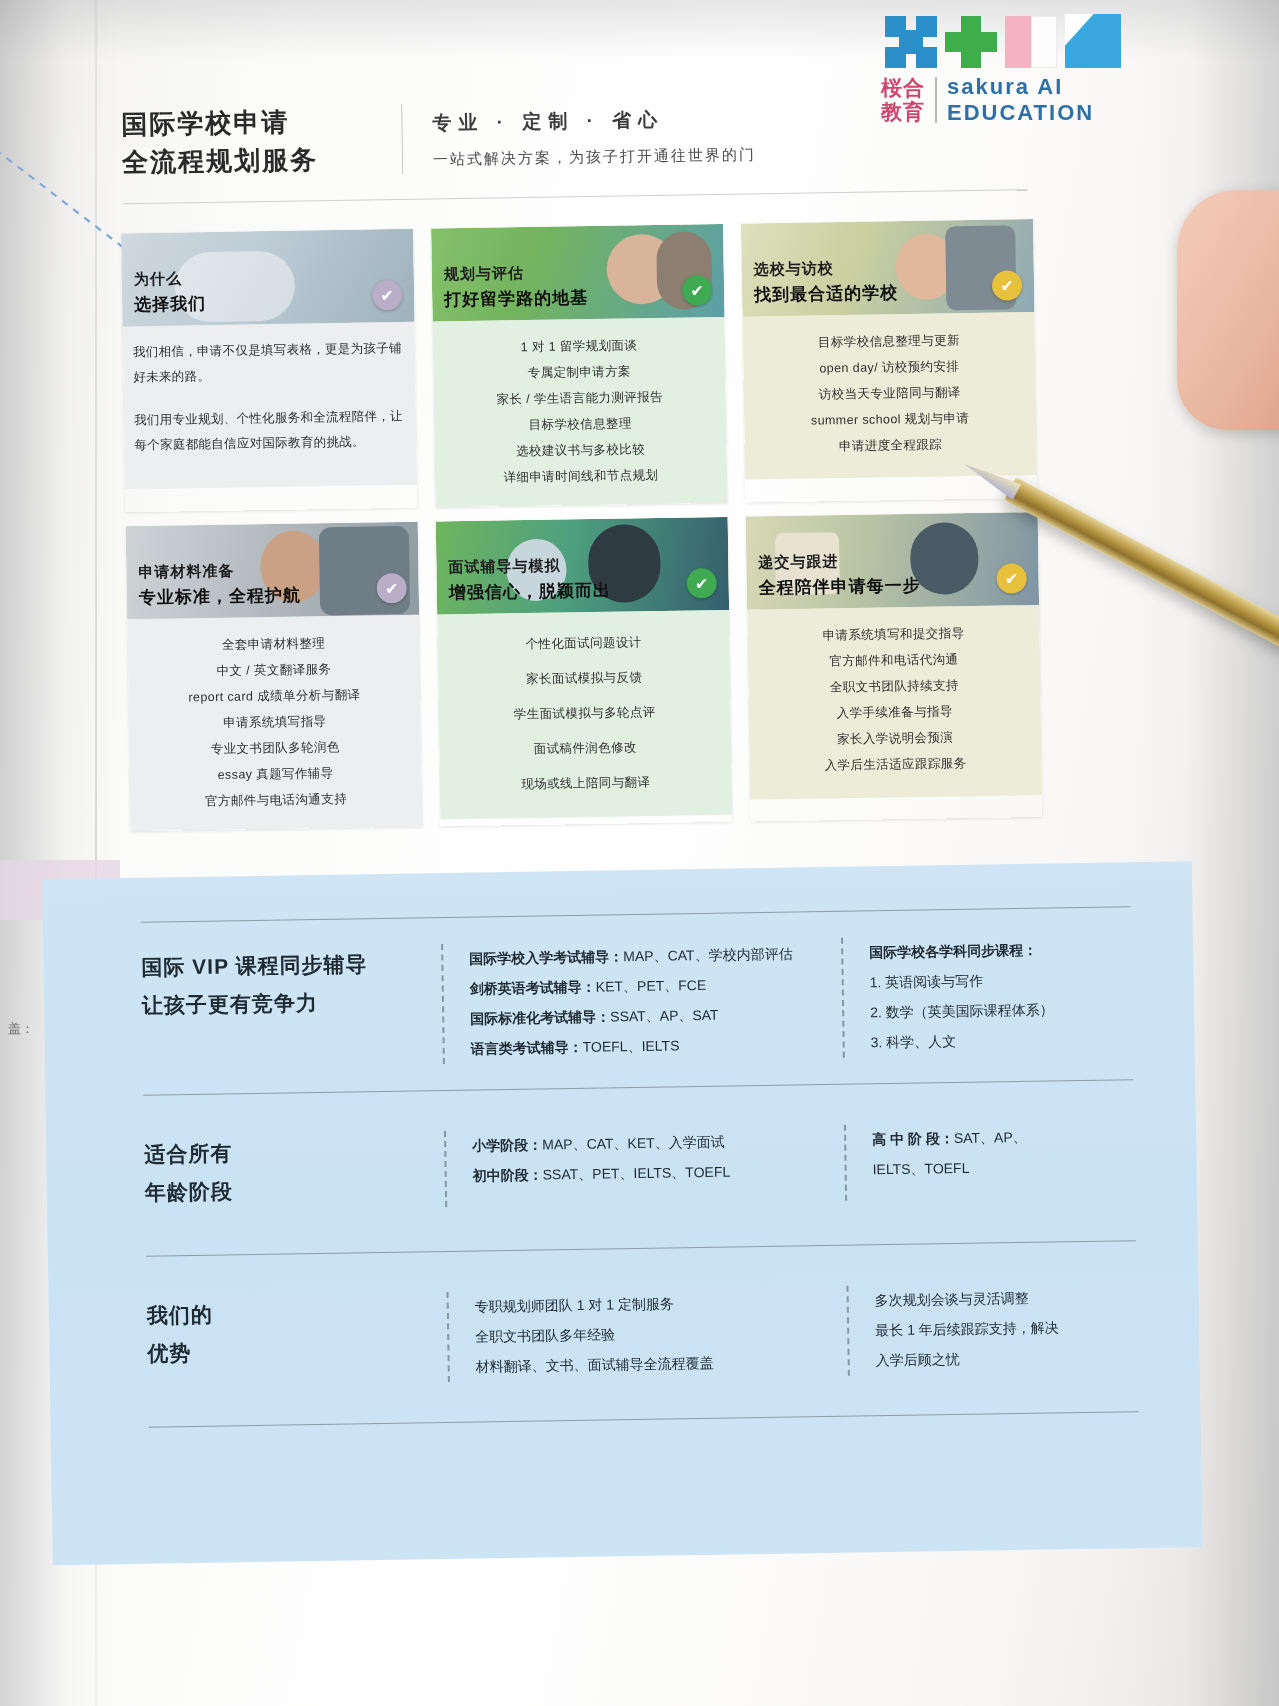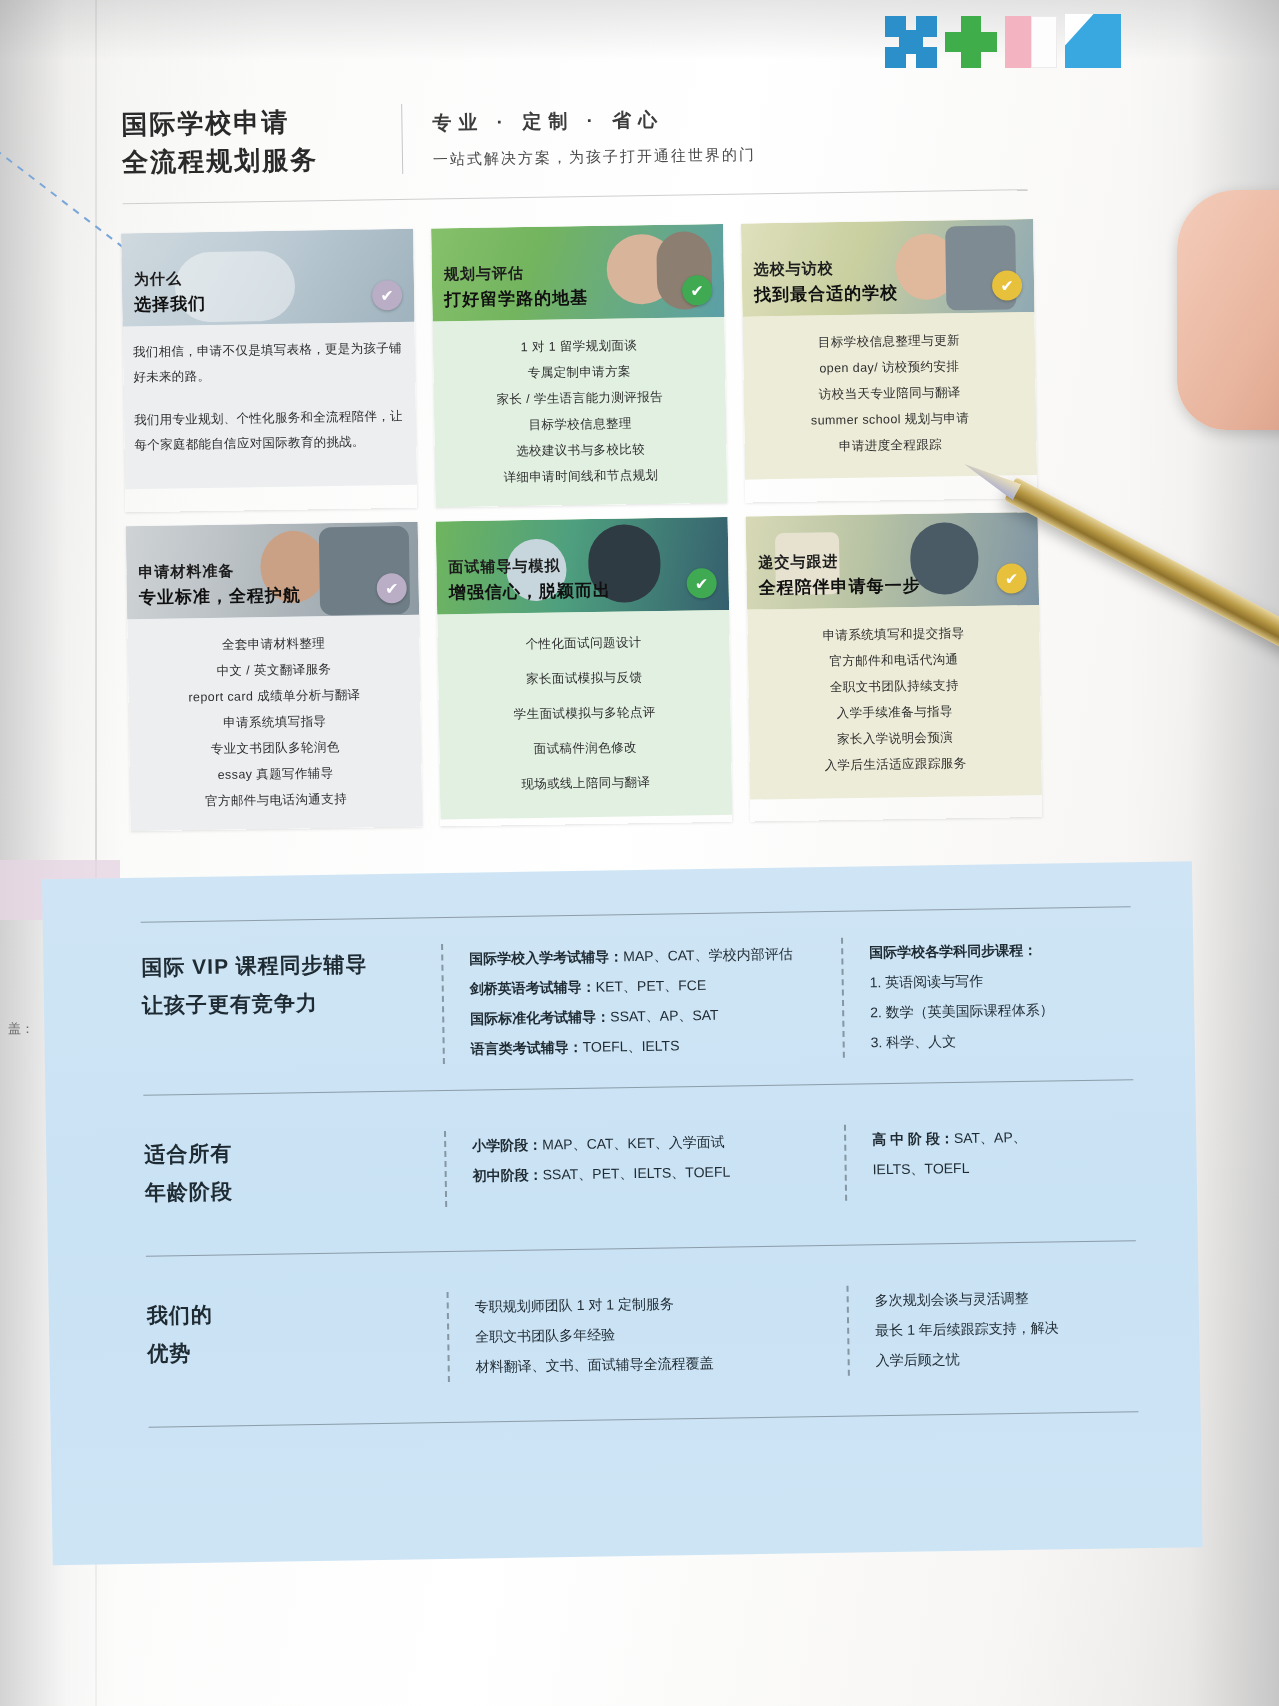--- a/index.html
+++ b/index.html
@@ -177,20 +177,31 @@
       <div class="m2">
         <span class="sq" style="left:16px;top:0;width:20px;height:52px;"></span>
         <span class="sq" style="left:0;top:16px;width:52px;height:20px;"></span>
       </div>
       <div class="m3">
         <span class="a"></span>
           <span class="b"></span>
       </div>
       <div class="m4"></div>
     </div>
+    <div class="logo-text">
+      <div>
+        <div class="logo-cn">桜合</div>
+        <div class="logo-cn">教育</div>
+      </div>
+      <div class="logo-bar"></div>
+      <div class="logo-en">
+        <div class="l1">sakura AI</div>
+        <div class="l2">EDUCATION</div>
+      </div>
+    </div>
   </div>
 
   <div class="tiny-note" style="left:8px;top:1020px;">盖：</div>
 
   <div id="sheet">
 
     <div id="header" style="left:62px; top:68px;">
       <div class="header-row">
         <div class="title-block">
           <div>国际学校申请</div>

